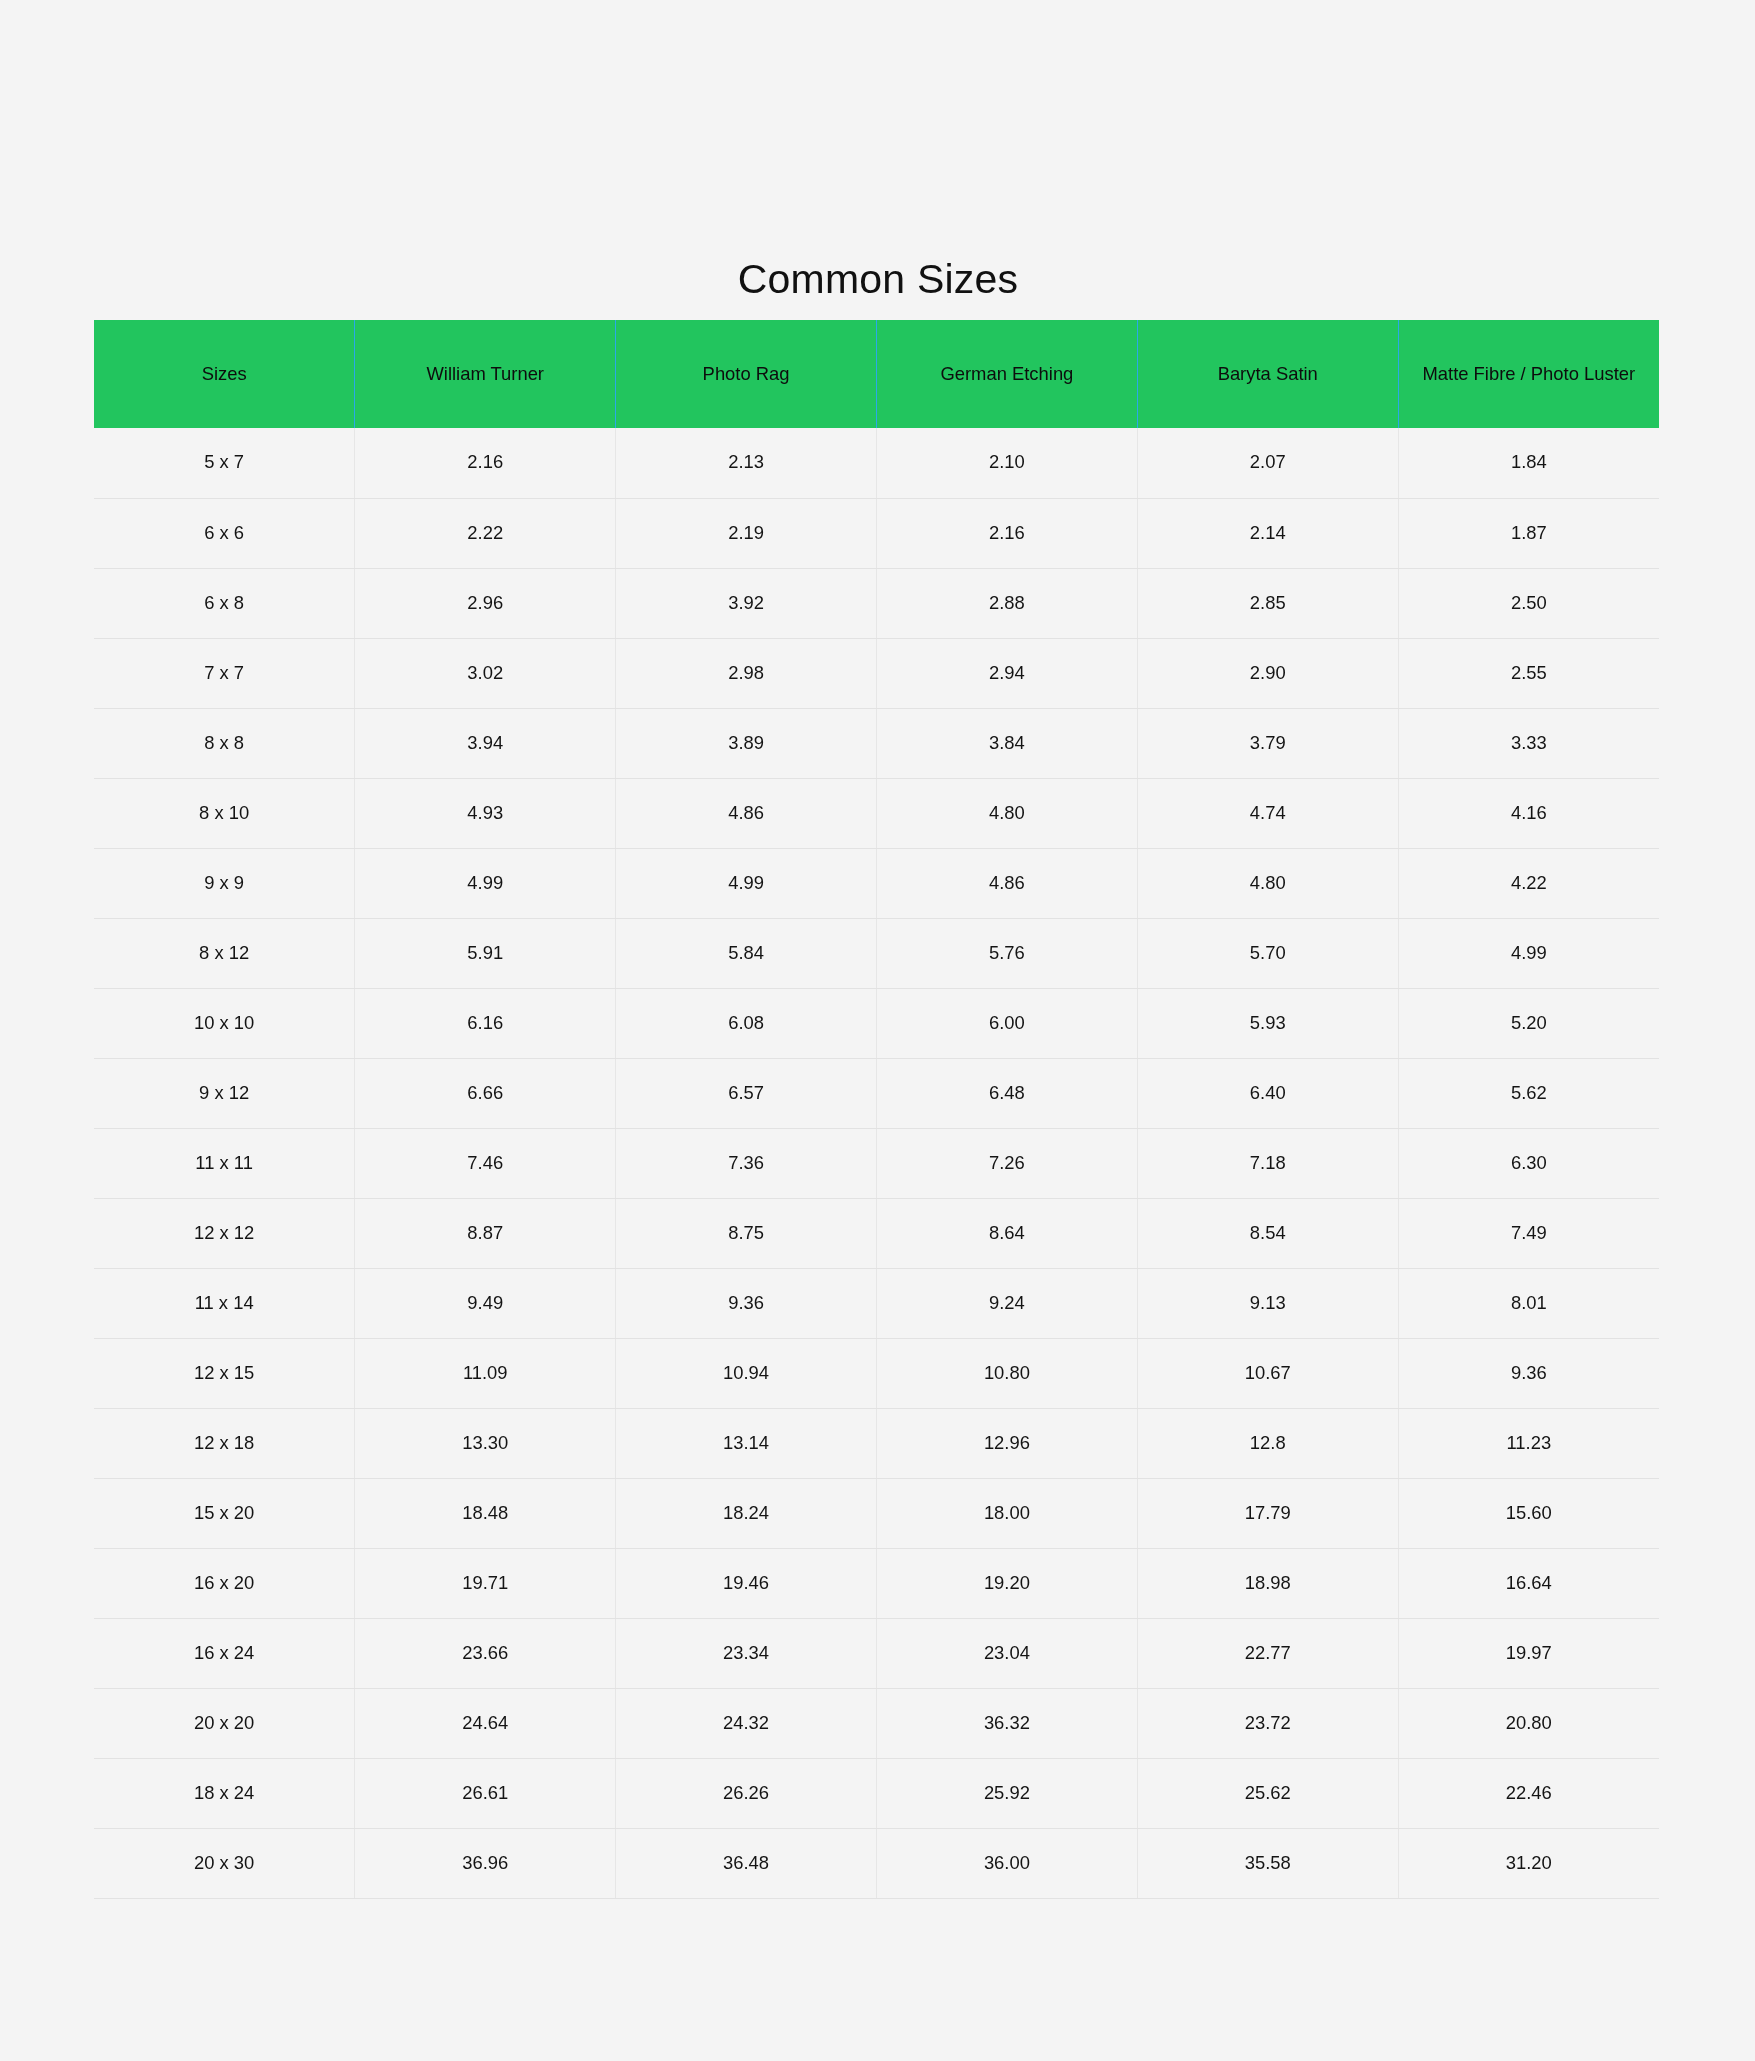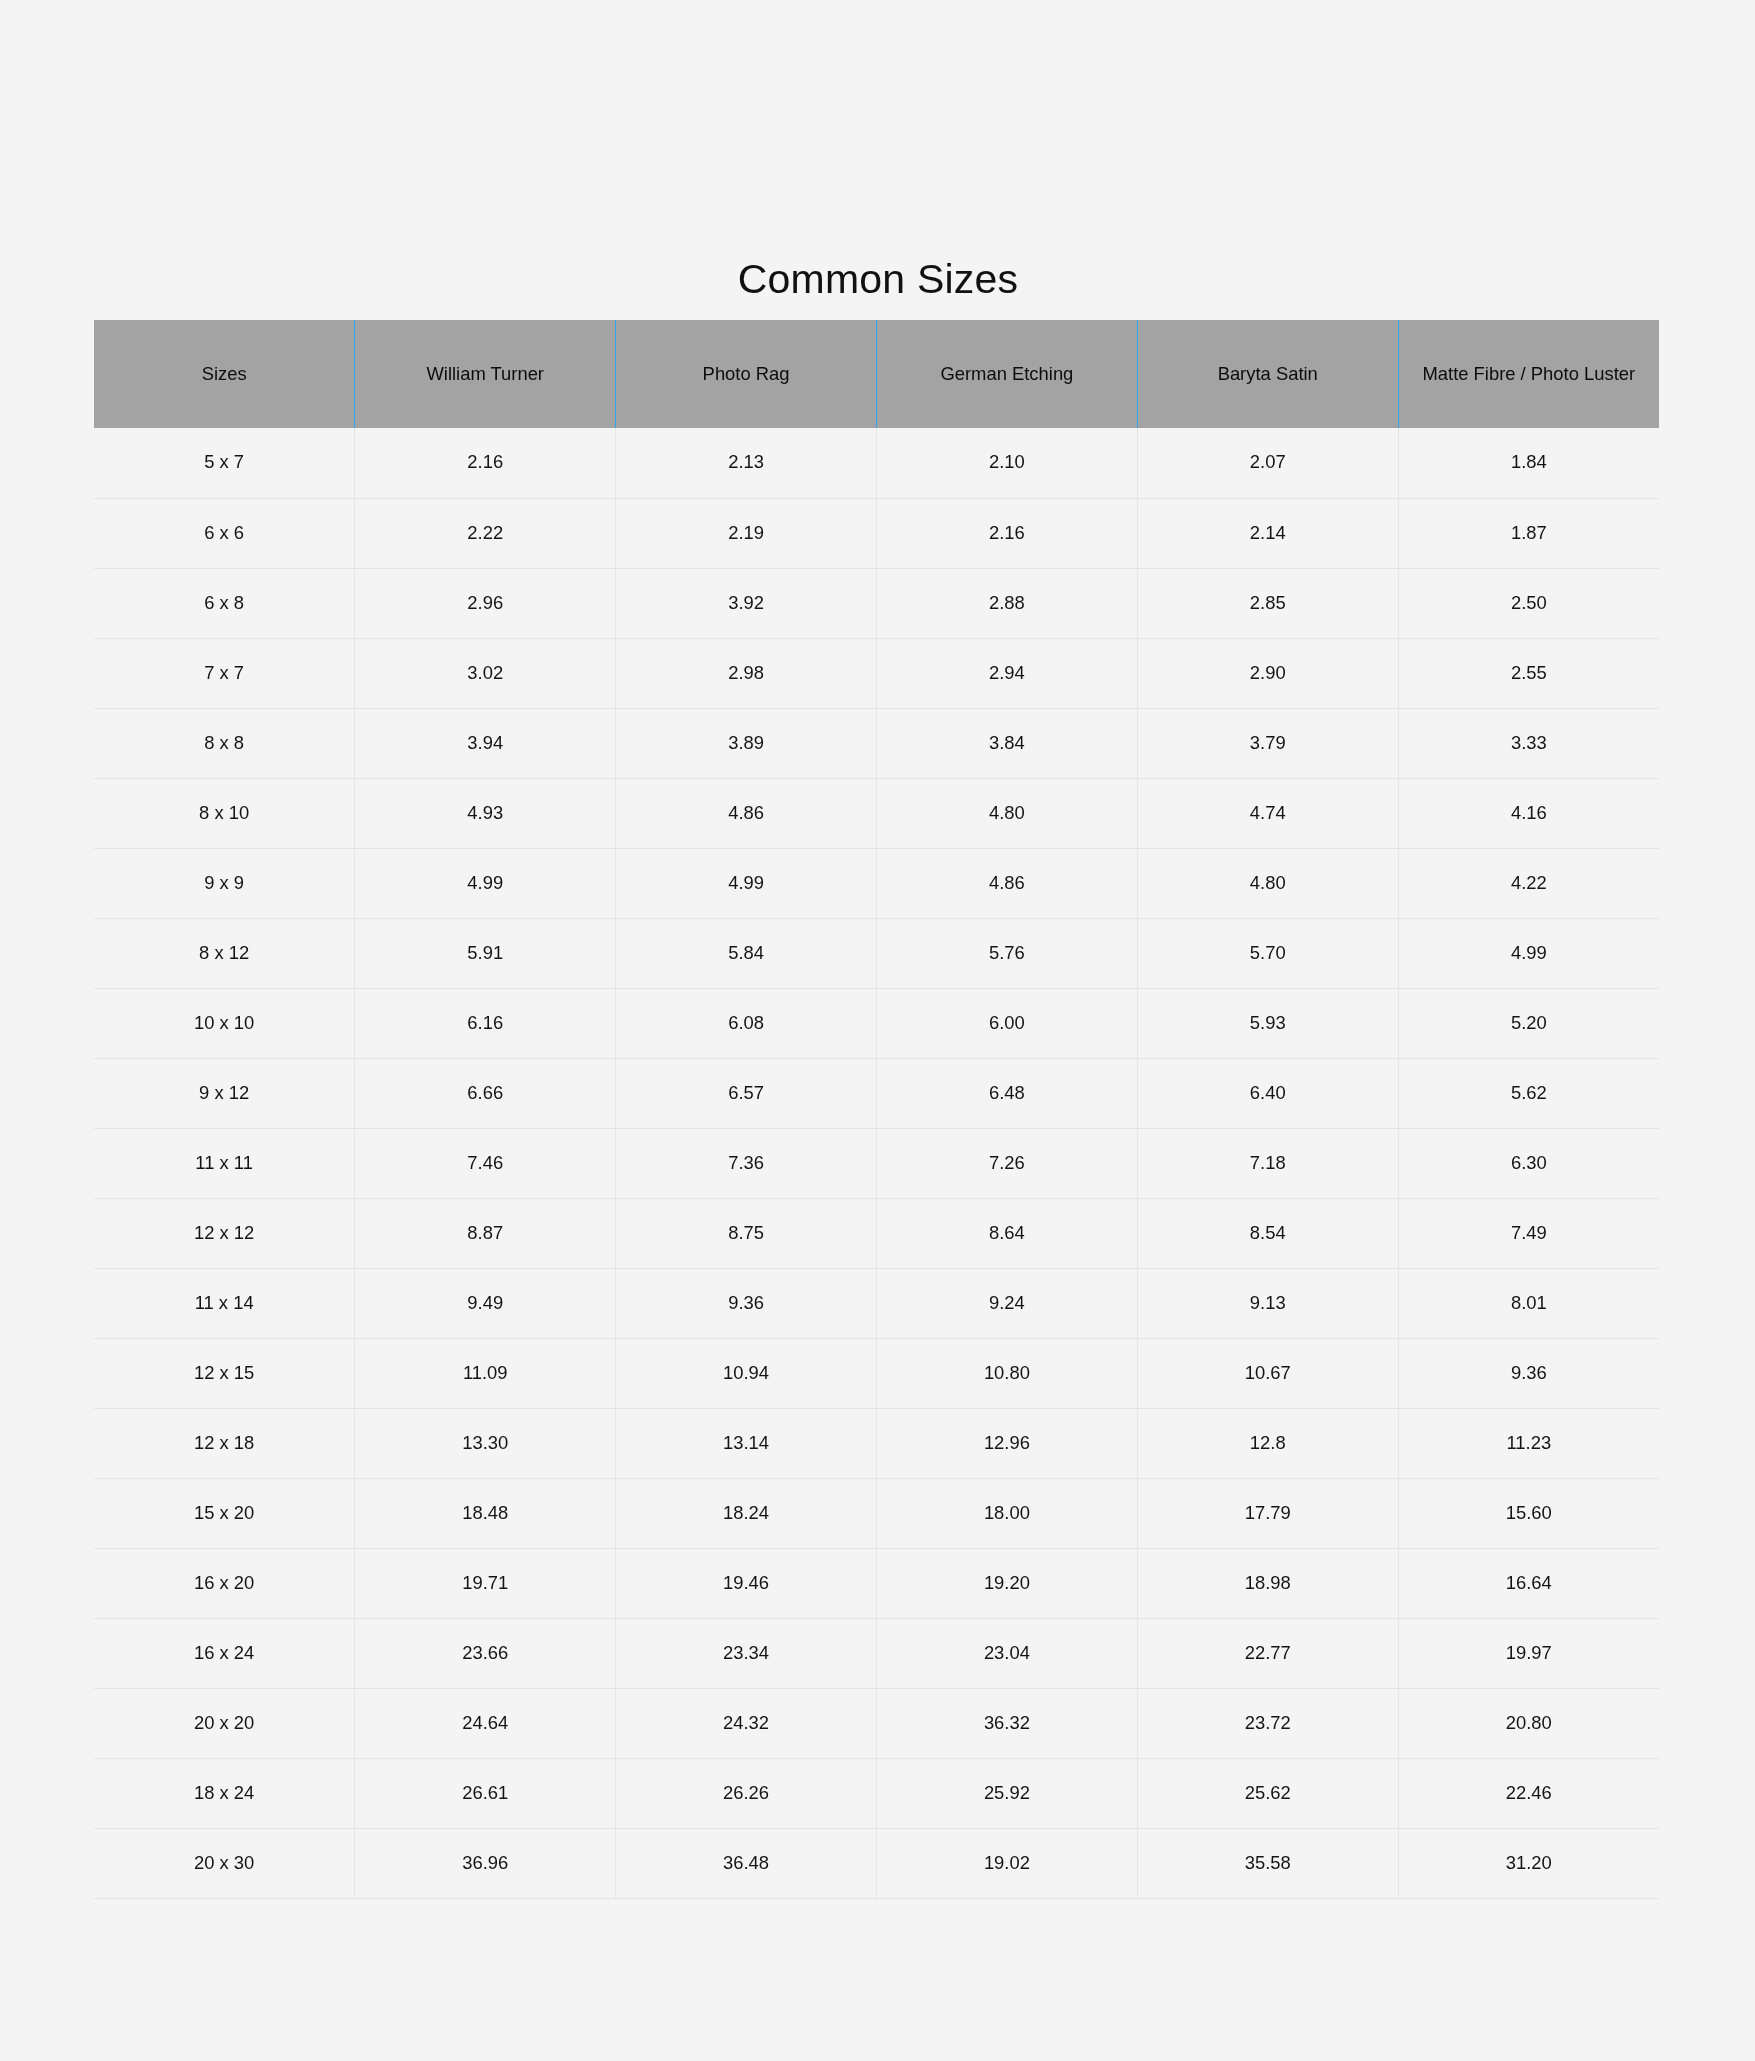--- a/index.html
+++ b/index.html
@@ -41,21 +41,21 @@
   table.sizes-table {
     width: 1565px;
     border-collapse: collapse;
     table-layout: fixed;
     background: #f4f4f4;
   }
   table.sizes-table colgroup col {
     width: 260px;
   }
   table.sizes-table thead th {
-    background: #a3a3a3;
+    background: #22c55e;
     color: #0d0d0d;
     font-size: 18.4px;
     font-weight: 400;
     height: 108px;
     vertical-align: middle;
     text-align: center;
     border-right: 0.9px solid #2aa8ea;
     border-left: none;
     padding: 3.5px 8.8px;
     box-sizing: border-box;
@@ -273,21 +273,21 @@
           <td>26.61</td>
           <td>26.26</td>
           <td>25.92</td>
           <td>25.62</td>
           <td>22.46</td>
         </tr>
         <tr>
           <td>20 x 30</td>
           <td>36.96</td>
           <td>36.48</td>
-          <td>19.02</td>
+          <td>36.00</td>
           <td>35.58</td>
           <td>31.20</td>
         </tr>
       </tbody>
     </table>
   </div>
 
 </div>
 
 

